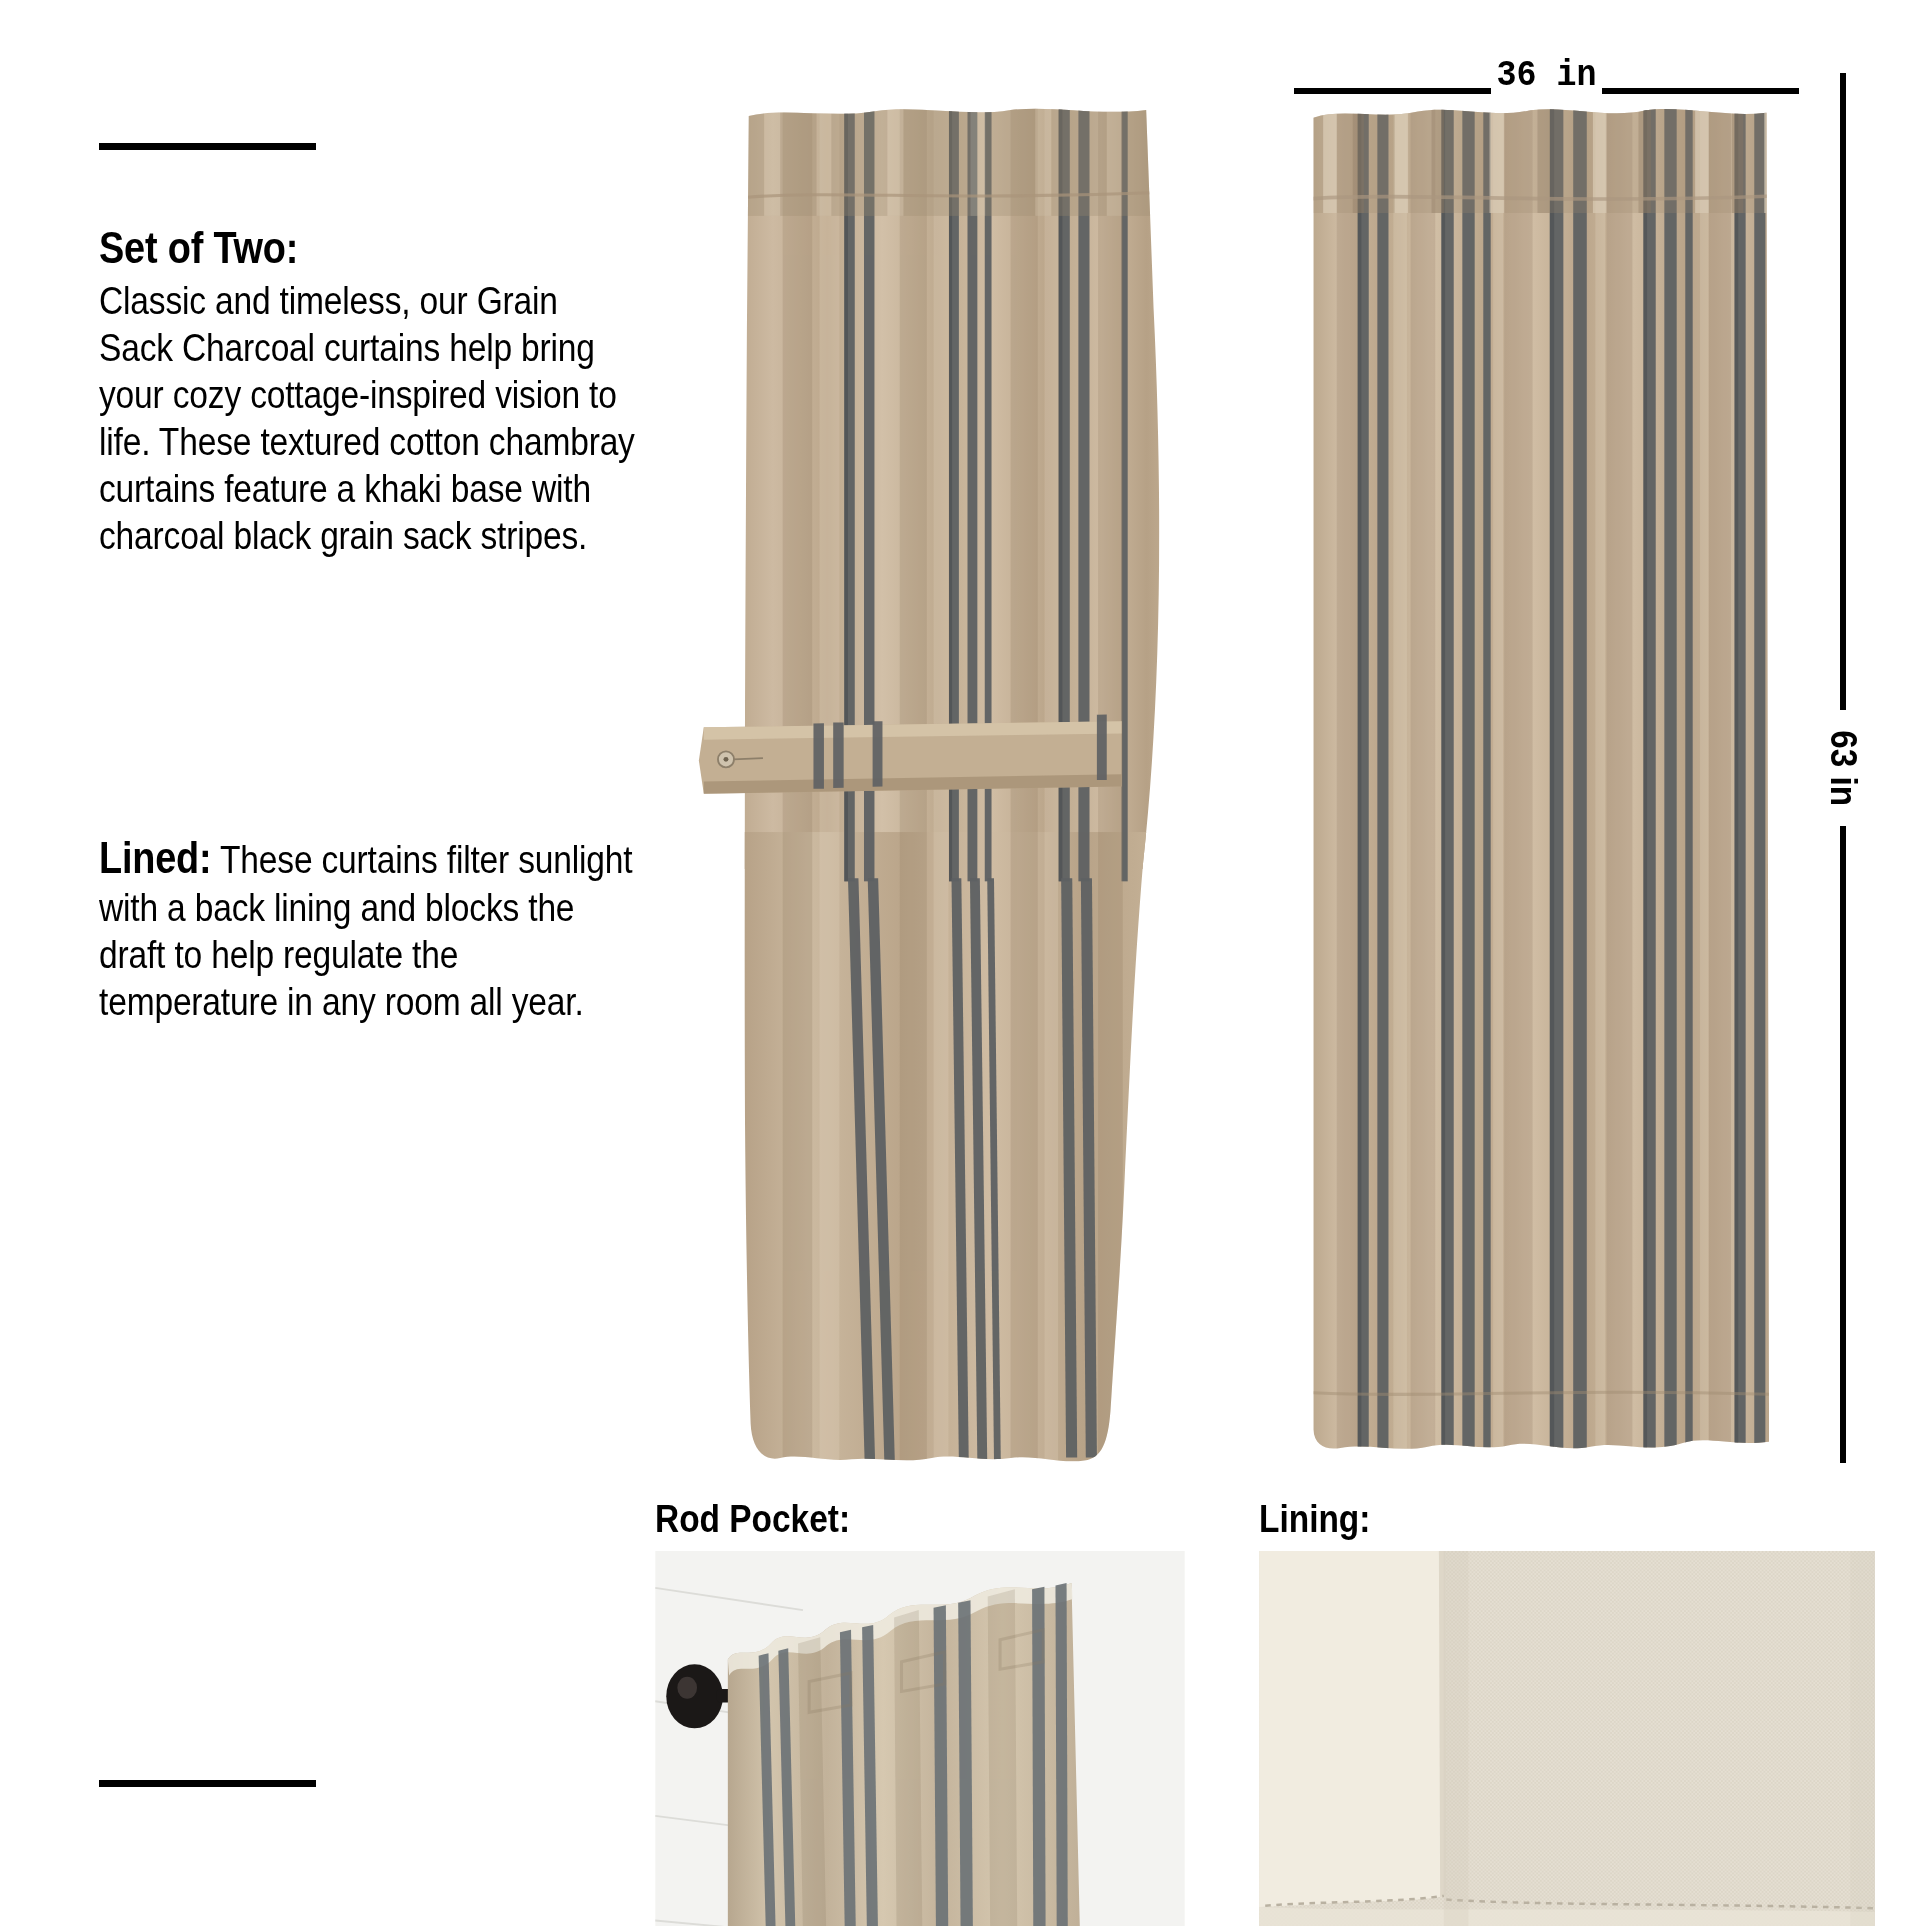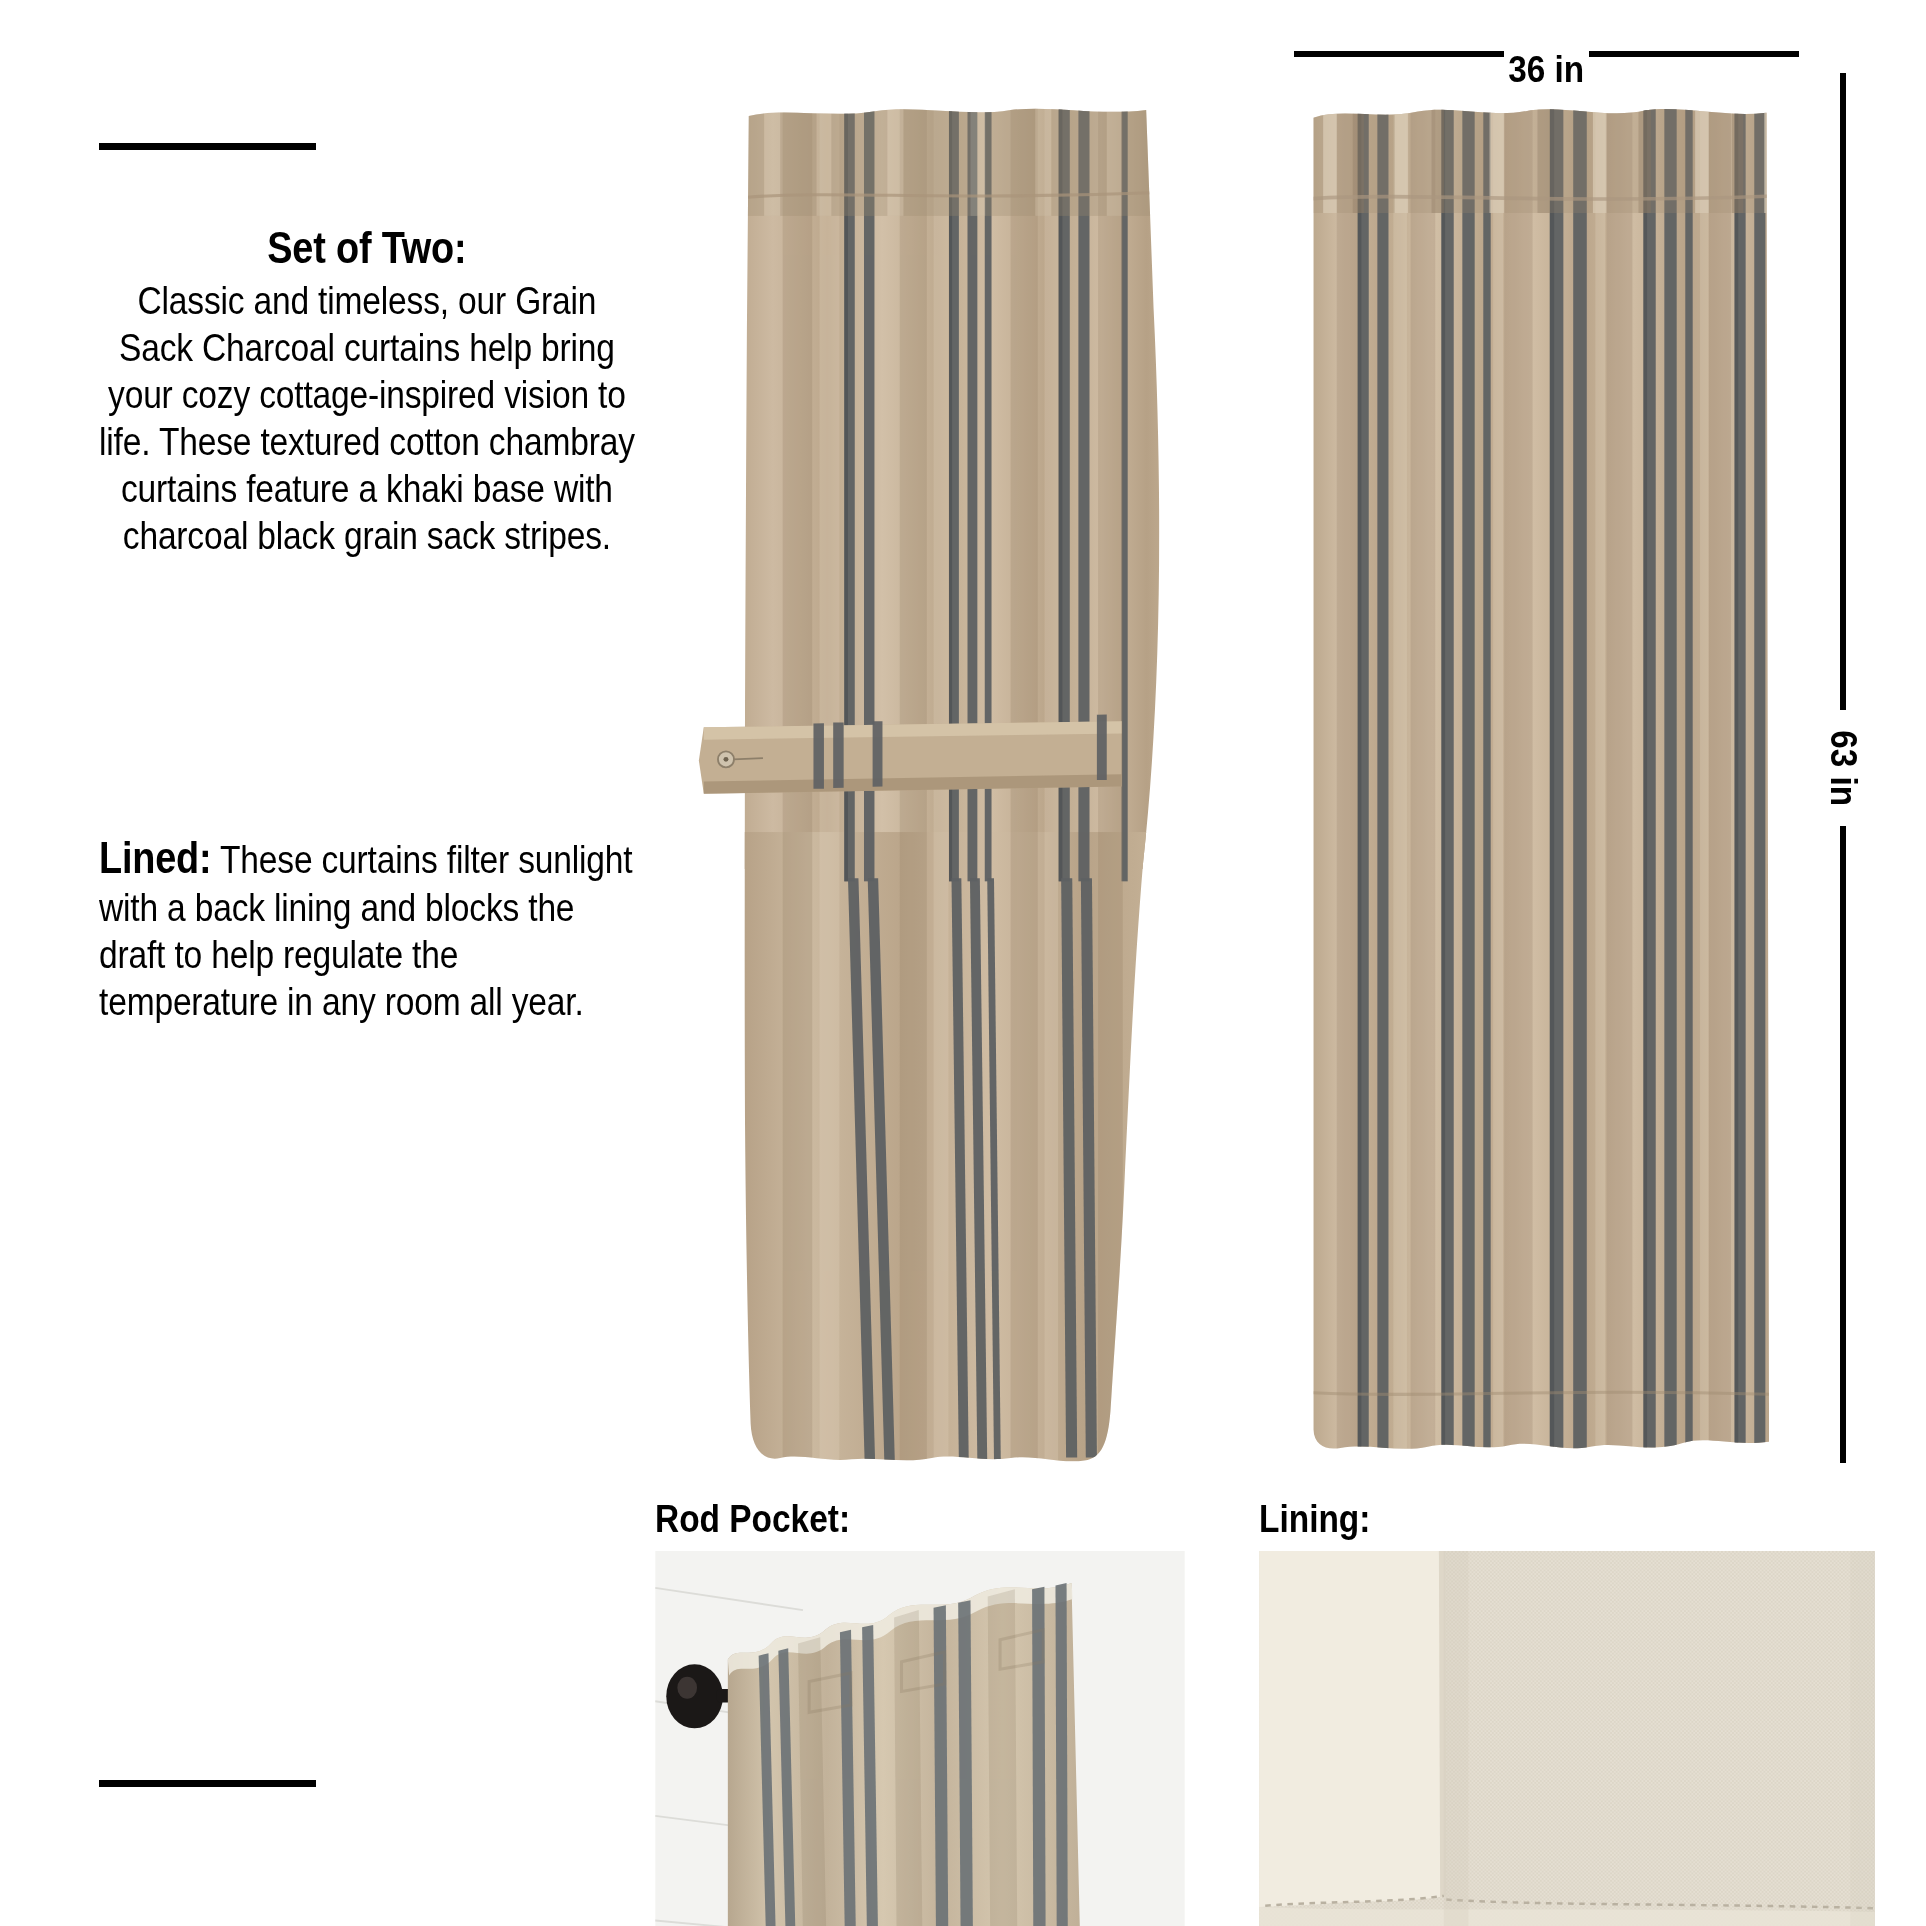--- a/index.html
+++ b/index.html
@@ -14,28 +14,28 @@
   #rule-bottom{top:1657px;}
 
   .block{position:absolute;left:0;width:536px;}
   .block p{margin:0;
      font-family:"Liberation Sans","DejaVu Sans",sans-serif;
      font-size:39px;line-height:47px;letter-spacing:-0.2px;
      font-stretch:condensed;transform-origin:left top;}
   .blocktext{display:block;transform:scaleX(0.86);transform-origin:left top;width:623px;}
   .hd-big{display:block;font-weight:bold;font-size:44px;line-height:52px;margin-bottom:2.5px;}
 
-  #block-set{top:99px;text-align:center;}
+  #block-set{top:99px;}
   #block-rod{top:351px;}
   #block-lined{top:709px;}
   #block-care{top:980px;}
 
   
   #dim-width{position:absolute;left:1294px;top:51px;width:505px;height:43px;
-             display:flex;align-items:flex-start;}
+             display:flex;align-items:flex-end;font-family:Liberation Mono, monospace;}
   #dim-width .dline{flex:1 1 auto;height:6.2px;background:#000;}
   #dim-width .dlabel{font-size:37px;font-weight:bold;line-height:37px;
       transform:scaleX(0.9);transform-origin:center;white-space:nowrap;}
 
   #dim-height{position:absolute;left:1821px;top:73px;width:44px;height:1390px;
               display:flex;flex-direction:column;align-items:center;gap:16px;}
   #dim-height .dline{flex:1 1 auto;width:6.2px;background:#000;}
   #dim-height .dlabel{font-size:37px;font-weight:bold;line-height:37px;
       writing-mode:vertical-rl;transform:scaleY(0.9);white-space:nowrap;}
 

